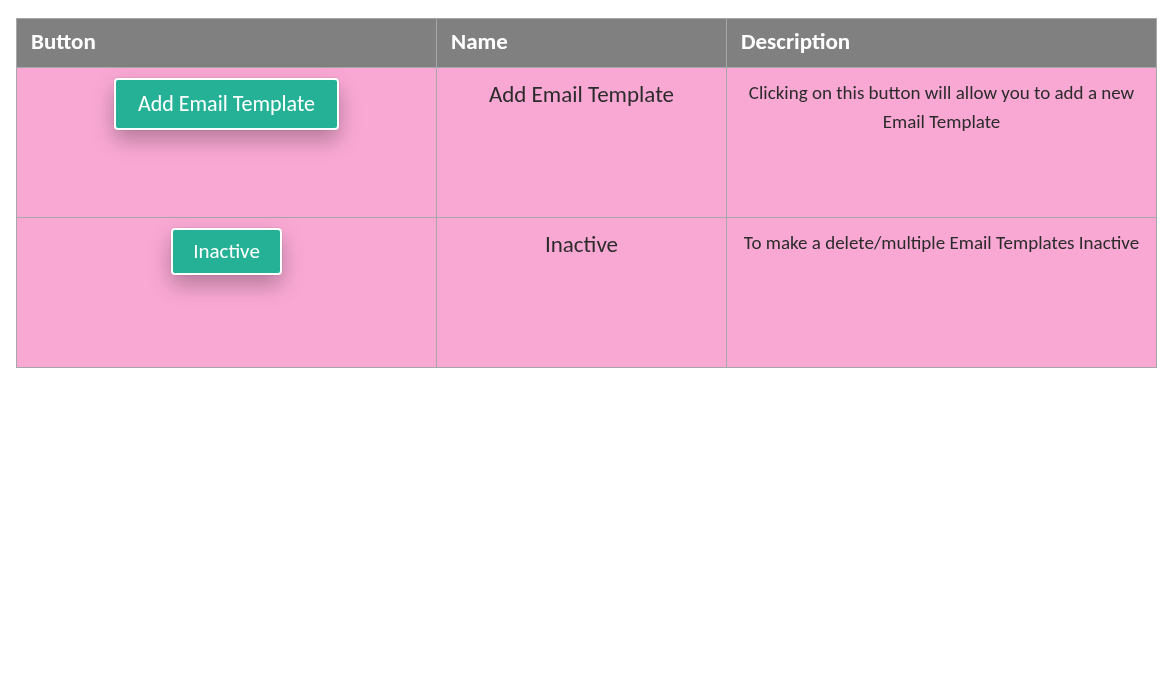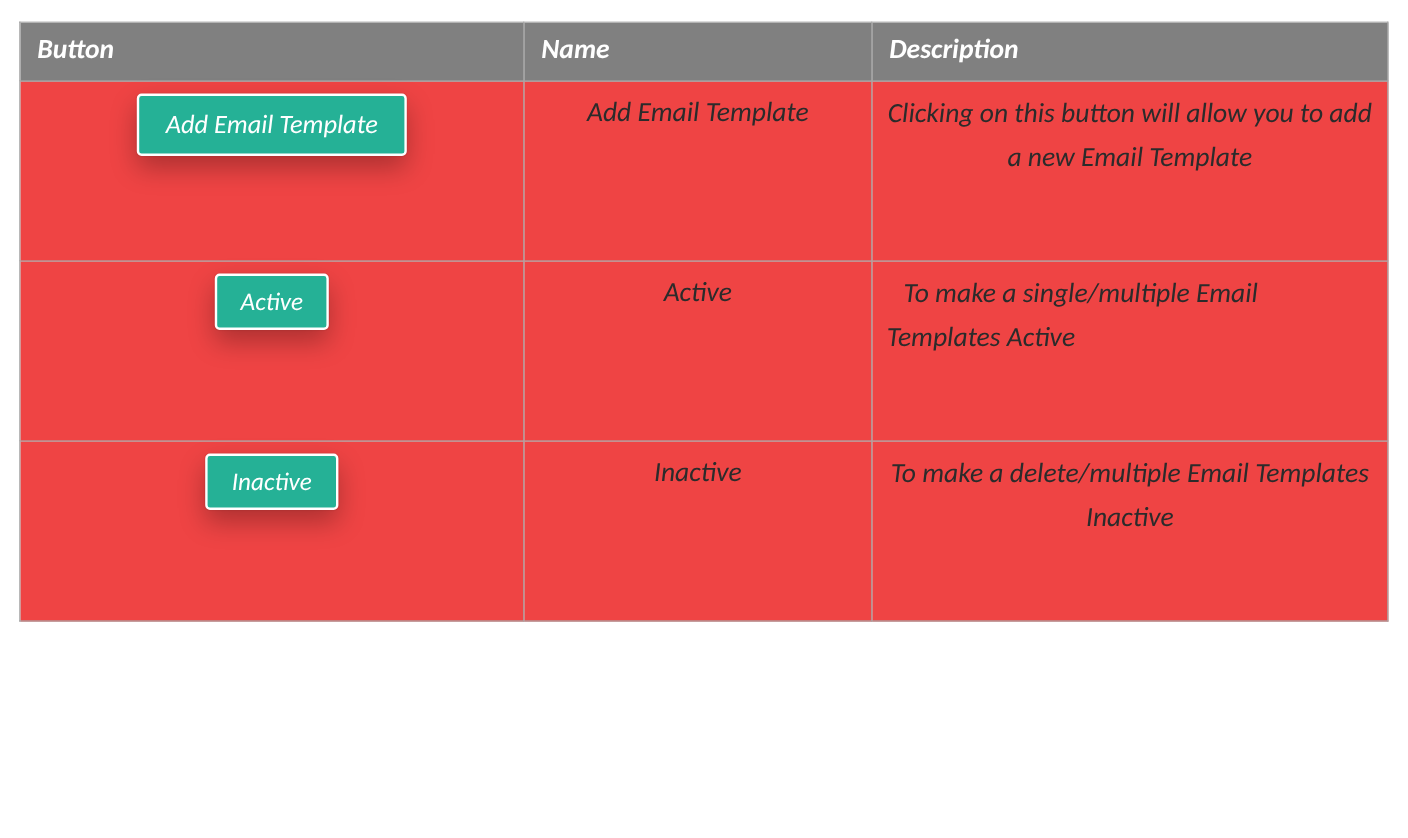--- a/index.html
+++ b/index.html
@@ -13,49 +13,48 @@
       width: 1140px;
       table-layout: fixed;
     }
     table.doc col.c-button { width: 420px; }
     table.doc col.c-name   { width: 290px; }
     table.doc col.c-desc   { width: 430px; }
 
     table.doc th, table.doc td {
       border: 1px solid #a7a7a7;
       vertical-align: top;
-      font-style: italic;
     }
     table.doc thead th {
       background: #808080;
       color: #ffffff;
       font-weight: 700;
       font-size: 23px;
       text-align: left;
       padding: 8px 14px 12px 14px;
     }
     table.doc td {
-      background: #ef4444;
+      background: #f9a8d4;
       height: 150px;
       padding: 10px 12px 18px 12px;
     }
     td.cell-button {
       text-align: center;
       vertical-align: top;
       padding-top: 32px;
     }
     td.cell-name {
       font-size: 23px;
       color: #2b2b2b;
       text-align: center;
       line-height: 1.45;
       padding-top: 10px;
     }
     td.cell-desc {
-      font-size: 23px;
+      font-size: 19px;
       color: #2b2b2b;
       text-align: center;
       line-height: 1.55;
       padding: 10px 18px 18px 18px;
     }
     td.cell-desc.left { text-align: left; text-indent: 14px; }
 
     .btn {
       display: inline-block;
       background: #25b196;
@@ -90,26 +89,19 @@
   <tbody>
     <tr>
       <td class="cell-button">
         <span class="btn">Add Email Template</span>
       </td>
       <td class="cell-name">Add Email Template</td>
       <td class="cell-desc">Clicking on this button will allow you to add a new Email Template</td>
     </tr>
     <tr>
       <td class="cell-button">
-        <span class="btn small">Active</span>
-      </td>
-      <td class="cell-name">Active</td>
-      <td class="cell-desc left">To make a single/multiple Email Templates Active</td>
-    </tr>
-    <tr>
-      <td class="cell-button">
         <span class="btn small">Inactive</span>
       </td>
       <td class="cell-name">Inactive</td>
       <td class="cell-desc">To make a delete/multiple Email Templates Inactive</td>
     </tr>
   </tbody>
 </table>
 
 </body></html>

